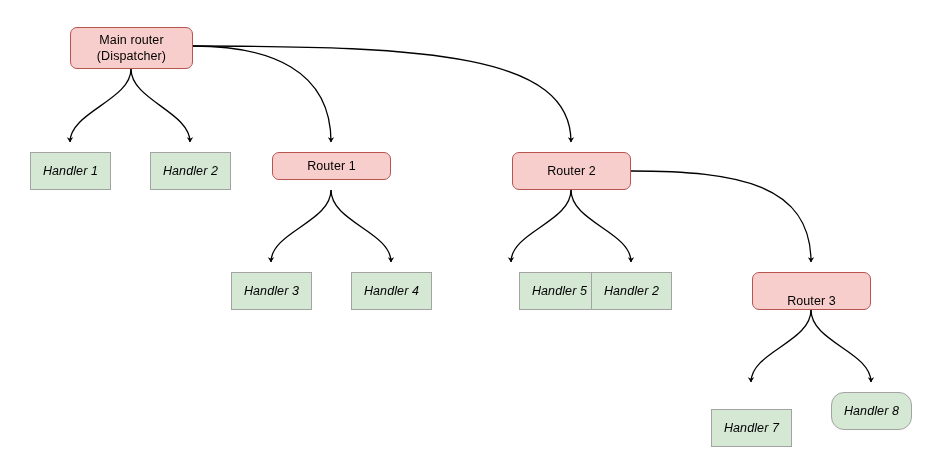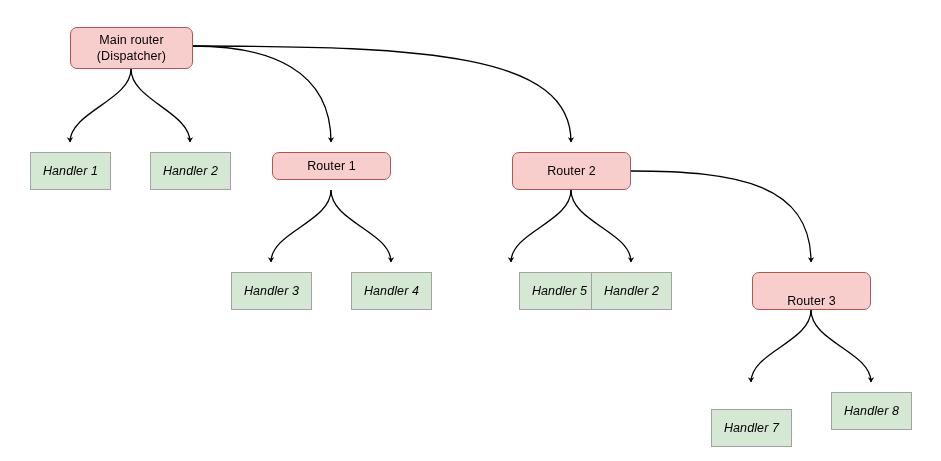--- a/index.html
+++ b/index.html
@@ -105,17 +105,17 @@
       </div>
       <div class="node node-handler" style="left: 591px; top: 272px; width: 81px; height: 38px;">
         <span class="node-label">Handler 2</span>
       </div>
       <div class="node node-router" style="left: 752px; top: 272px; width: 119px; height: 38px; align-items: flex-end;">
         <span class="node-label">Router 3</span>
       </div>
       <div class="node node-handler" style="left: 711px; top: 392px; width: 81px; height: 38px; margin-top: 17px;">
         <span class="node-label">Handler 7</span>
       </div>
-      <div class="node node-handler" style="left: 831px; top: 392px; width: 81px; height: 38px;">
+      <div class="node node-handler" style="left: 831px; top: 392px; width: 81px; height: 38px; border-radius: 13px;">
         <span class="node-label">Handler 8</span>
       </div>
     </div>
 </div>
 
 </body></html>

